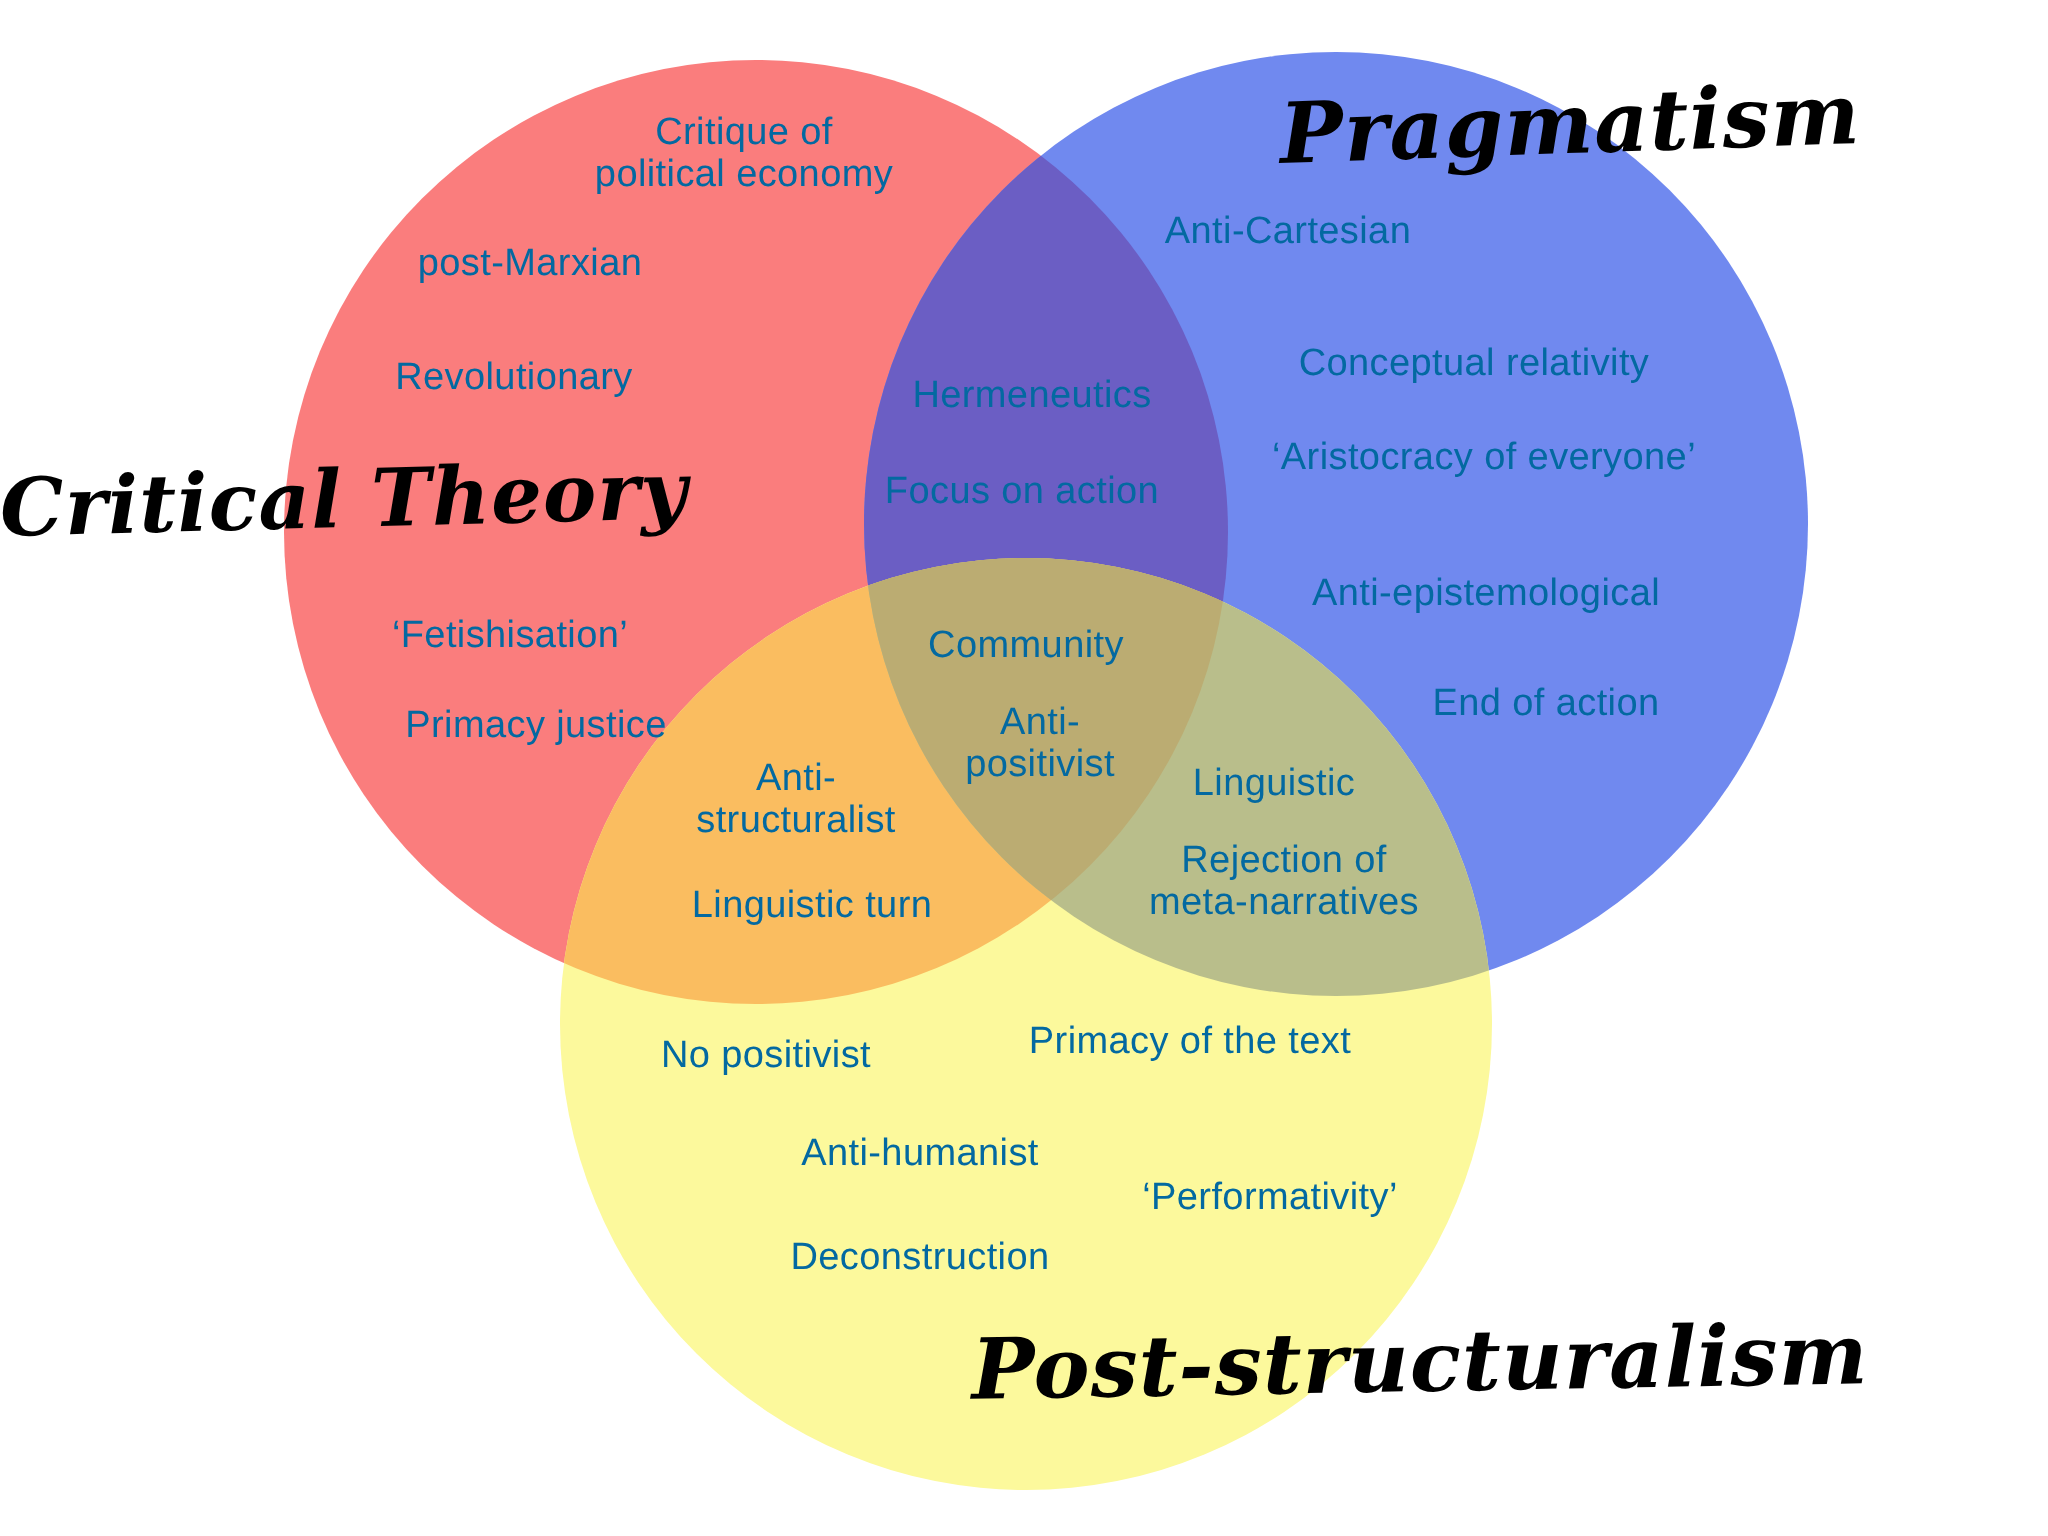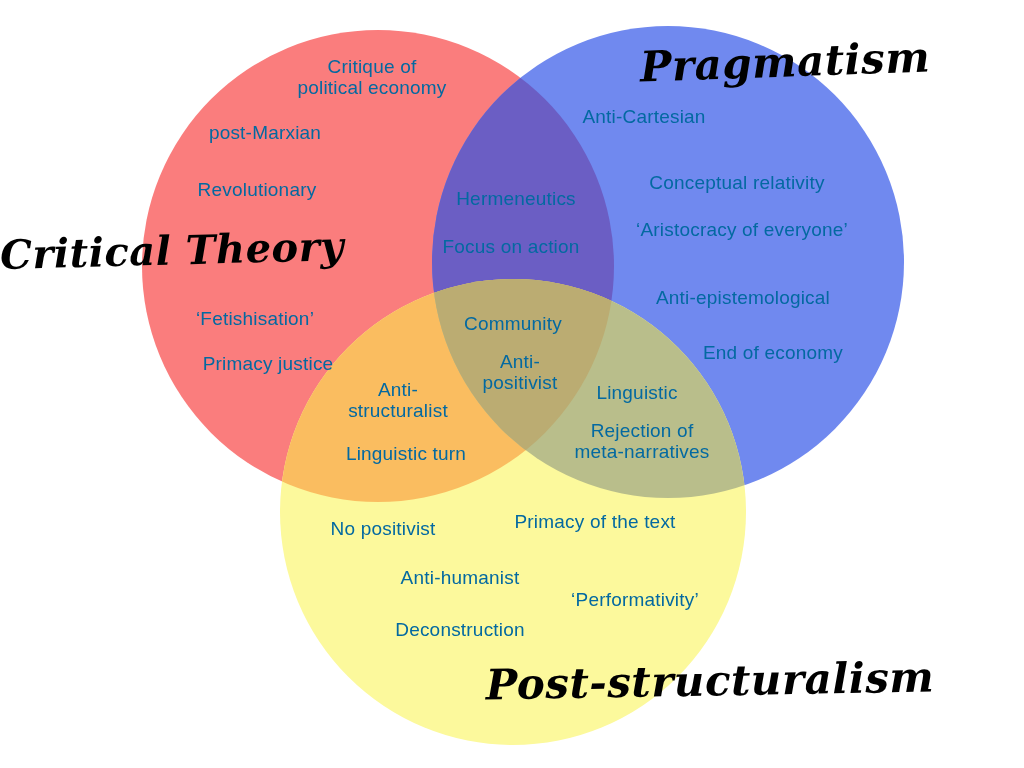--- a/index.html
+++ b/index.html
@@ -76,21 +76,21 @@
 political economy</div>
   <div class="lbl" style="left:265px; top:132px;">post-Marxian</div>
   <div class="lbl" style="left:257px; top:189px;">Revolutionary</div>
   <div class="lbl" style="left:255px; top:318px;">‘Fetishisation’</div>
   <div class="lbl" style="left:268px; top:363px;">Primacy justice</div>
 
   <div class="lbl" style="left:644px; top:116px;">Anti-Cartesian</div>
   <div class="lbl" style="left:737px; top:170px;margin-top:12px;">Conceptual relativity</div>
   <div class="lbl" style="left:742px; top:229px;">‘Aristocracy of everyone’</div>
   <div class="lbl" style="left:743px; top:297px;">Anti-epistemological</div>
-  <div class="lbl" style="left:773px; top:352px;">End of economy</div>
+  <div class="lbl" style="left:773px; top:352px;">End of action</div>
 
   <div class="lbl" style="left:383px; top:528px;">No positivist</div>
   <div class="lbl" style="left:595px; top:521px;text-align:right;">Primacy of the text</div>
   <div class="lbl" style="left:460px; top:577px;">Anti-humanist</div>
   <div class="lbl" style="left:619px; top:599px;margin-left:16px;">‘Performativity’</div>
   <div class="lbl" style="left:432px; top:629px;margin-left:28px;">Deconstruction</div>
 
   <div class="lbl" style="left:516px; top:198px;">Hermeneutics</div>
   <div class="lbl" style="left:511px; top:246px;">Focus on action</div>
 

